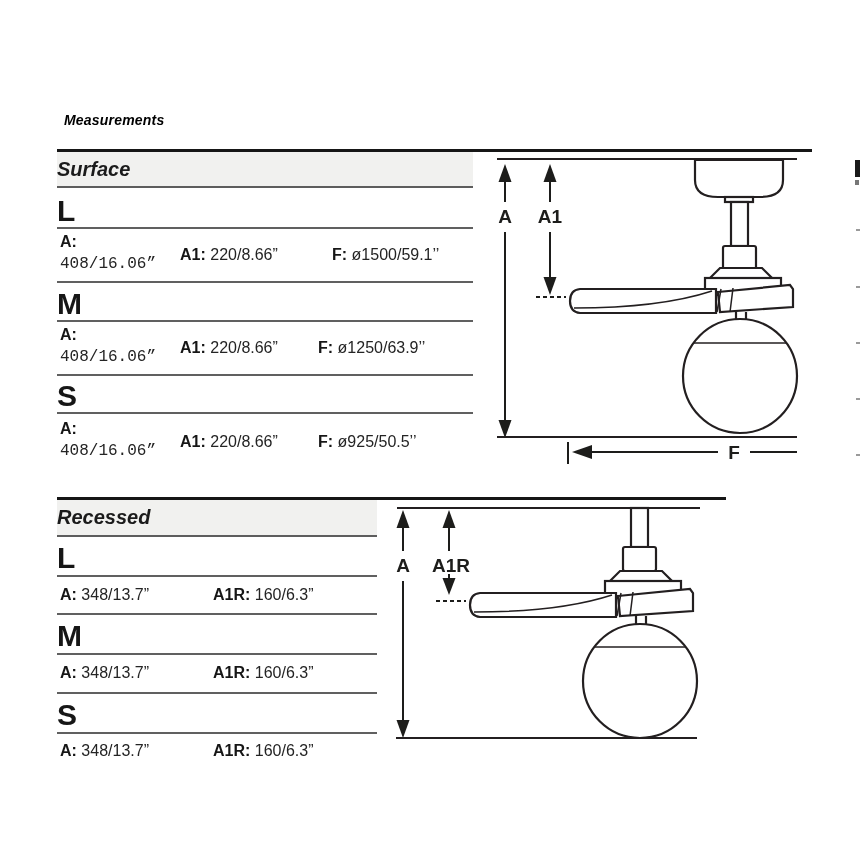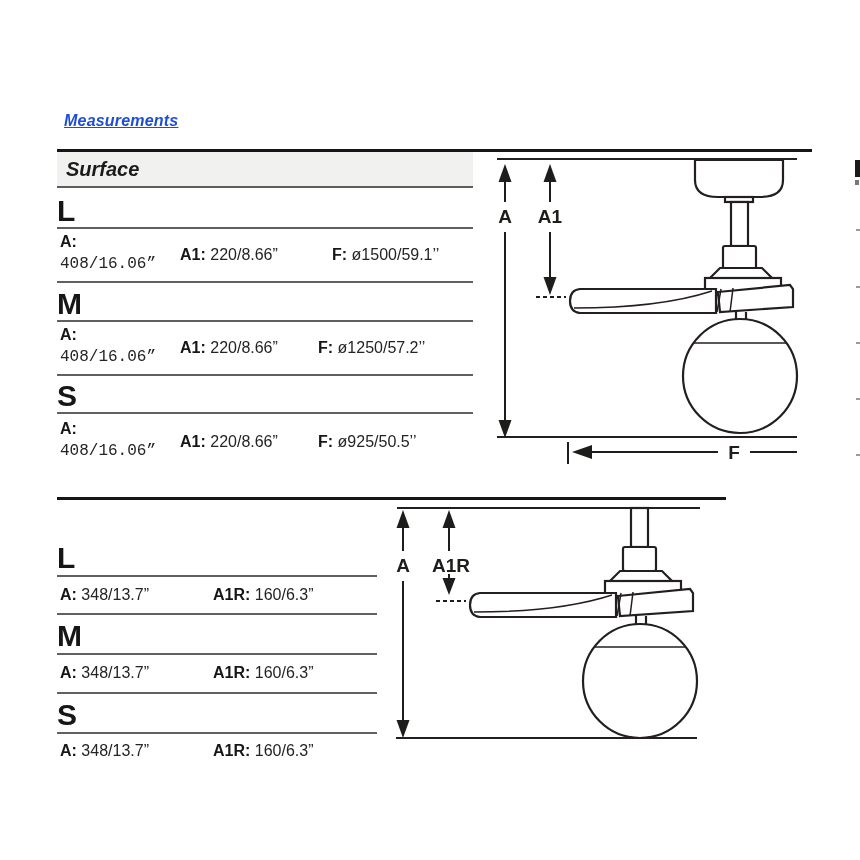--- a/index.html
+++ b/index.html
@@ -1,21 +1,21 @@
 <!DOCTYPE html>
 <html><head>
 <meta charset="utf-8">
 <style>
   html,body{margin:0;padding:0;background:#ffffff;}
   body{font-family:"Liberation Sans", sans-serif;color:#1d1d1b;}
   .page{position:relative;width:860px;height:860px;background:#fff;overflow:hidden;}
-  .title{position:absolute;left:64px;top:112px;font-size:16px;font-weight:bold;font-style:italic;letter-spacing:.2px;color:#1d4ed8;text-decoration:underline;}
+  .title{position:absolute;left:64px;top:112px;font-size:14px;font-weight:bold;font-style:italic;letter-spacing:.2px;color:#000000;}
   .rule{position:absolute;height:3px;background:#161616;}
   .band{position:absolute;background:#f1f1ef;border-bottom:2px solid #5d5d5d;}
-  .band-label{display:block;padding-left:9px;font-size:20px;font-weight:bold;font-style:italic;line-height:34px;color:#1b1b1b;}
+  .band-label{display:block;font-size:20px;font-weight:bold;font-style:italic;line-height:34px;color:#1b1b1b;}
   .size-h{position:absolute;font-size:30px;font-weight:bold;line-height:30px;color:#161616;}
   .sep{position:absolute;height:2px;background:#606060;}
   .cell{position:absolute;font-size:16px;line-height:22px;color:#242424;white-space:nowrap;}
   .lbl{font-weight:bold;color:#161616;}
   .stack .lbl{display:block;}
   .stack .val{display:block;font-family:Liberation Mono, monospace;}
   svg{position:absolute;overflow:visible;}
   .ln{stroke:#231f20;stroke-width:2.2;fill:none;}
   .shape{stroke:#231f20;stroke-width:2.2;fill:#ffffff;}
   .thin{stroke:#231f20;stroke-width:1.5;fill:none;}
@@ -58,21 +58,21 @@
   <div class="cell stack" style="left:60px;top:324px;">
     <span class="lbl">A:</span>
     <span class="val">408/16.06”</span>
   </div>
   <div class="cell" style="left:180px;top:337px;">
     <span class="lbl">A1:</span>
     <span class="val">220/8.66”</span>
   </div>
   <div class="cell" style="left:318px;top:337px;">
     <span class="lbl">F:</span>
-    <span class="val">ø1250/57.2’’</span>
+    <span class="val">ø1250/63.9’’</span>
   </div>
   <div class="sep" style="left:57px;top:374px;width:416px;"></div>
 
   <div class="size-h" style="left:57px;top:381px;">S</div>
   <div class="sep" style="left:57px;top:412px;width:416px;"></div>
   <div class="cell stack" style="left:60px;top:418px;">
     <span class="lbl">A:</span>
     <span class="val">408/16.06”</span>
   </div>
   <div class="cell" style="left:180px;top:431px;">
@@ -130,20 +130,23 @@
     <g>
       <line class="dimln" x1="88" y1="302" x2="88" y2="324"></line>
       <polygon class="dimhead" points="92,312 112,305 112,319"></polygon>
       <line class="dimln" x1="110" y1="312" x2="238" y2="312"></line>
       <text class="dimtxt" x="254" y="319">F</text>
       <line class="dimln" x1="270" y1="312" x2="317" y2="312"></line>
     </g>
   </svg>
 
   <div class="rule" style="left:57px;top:497px;width:669px;"></div>
+  <div class="band" style="left:57px;top:500px;width:320px;height:35px;">
+    <span class="band-label">Recessed</span>
+  </div>
 
   <div class="size-h" style="left:57px;top:543px;">L</div>
   <div class="sep" style="left:57px;top:575px;width:320px;"></div>
   <div class="cell" style="left:60px;top:584px;">
     <span class="lbl">A:</span>
     <span class="val">348/13.7”</span>
   </div>
   <div class="cell" style="left:213px;top:584px;">
     <span class="lbl">A1R:</span>
     <span class="val">160/6.3”</span>

